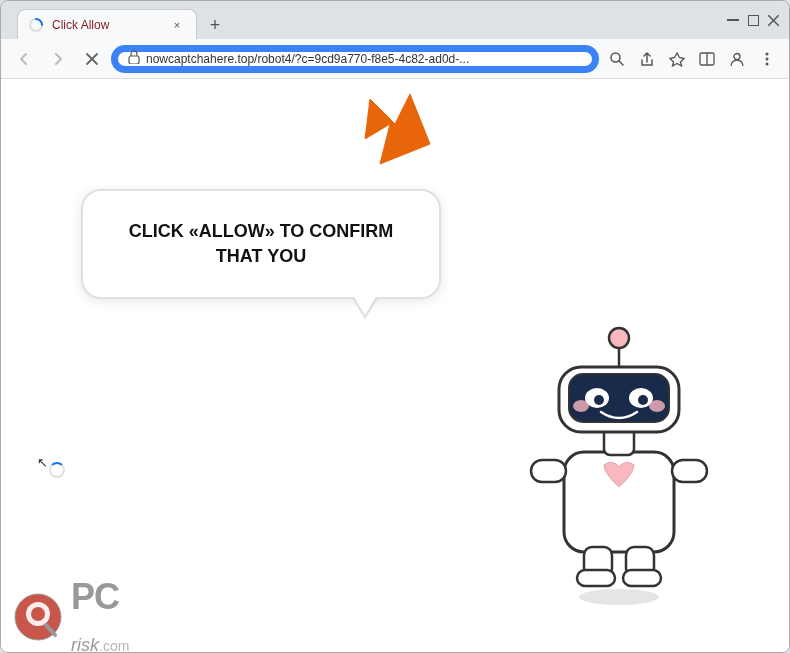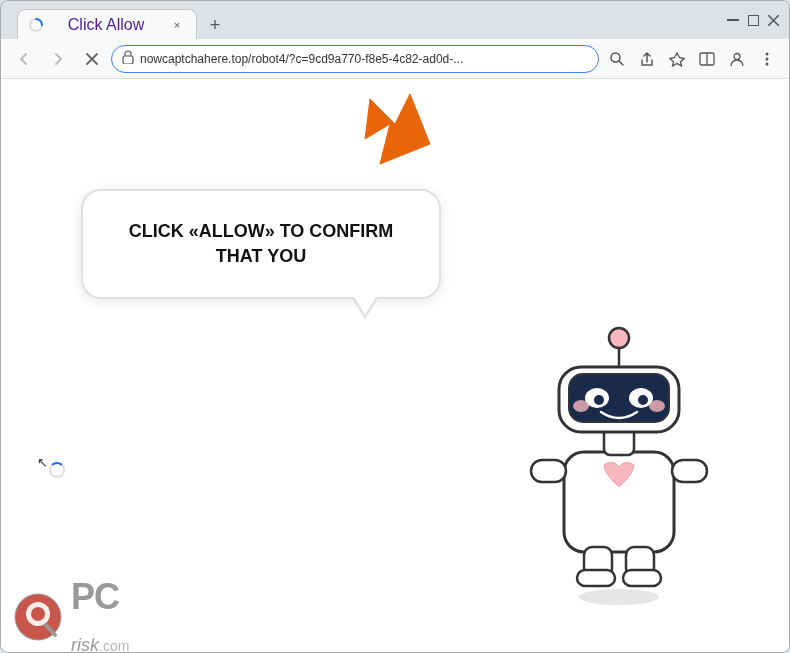--- a/index.html
+++ b/index.html
@@ -68,27 +68,26 @@
       position: relative;
     }
 
     .tab-favicon {
       width: 16px;
       height: 16px;
       flex-shrink: 0;
     }
 
     .tab-title {
-      font-size: 16px;
-      color: #4c1d95;
+      font-size: 12px;
+      color: #7f1d1d;
       flex: 1;
       overflow: hidden;
       text-overflow: ellipsis;
       white-space: nowrap;
-      text-align: center;
     }
 
     .tab-close {
       width: 18px;
       height: 18px;
       display: flex;
       align-items: center;
       justify-content: center;
       border-radius: 50%;
       font-size: 11px;
@@ -131,21 +130,21 @@
       cursor: pointer;
       color: #666;
       font-size: 14px;
     }
     .nav-btn.disabled { color: #bbb; cursor: default; }
 
     .address-bar-container {
       flex: 1;
       height: 28px;
       background: #fff;
-      border: 1px solid #3b82f6;
+      border: 7px solid #3b82f6;
       border-radius: 14px;
       display: flex;
       align-items: center;
       padding: 0 10px;
       gap: 6px;
     }
 
     .lock-icon {
       color: #555;
       font-size: 12px;

